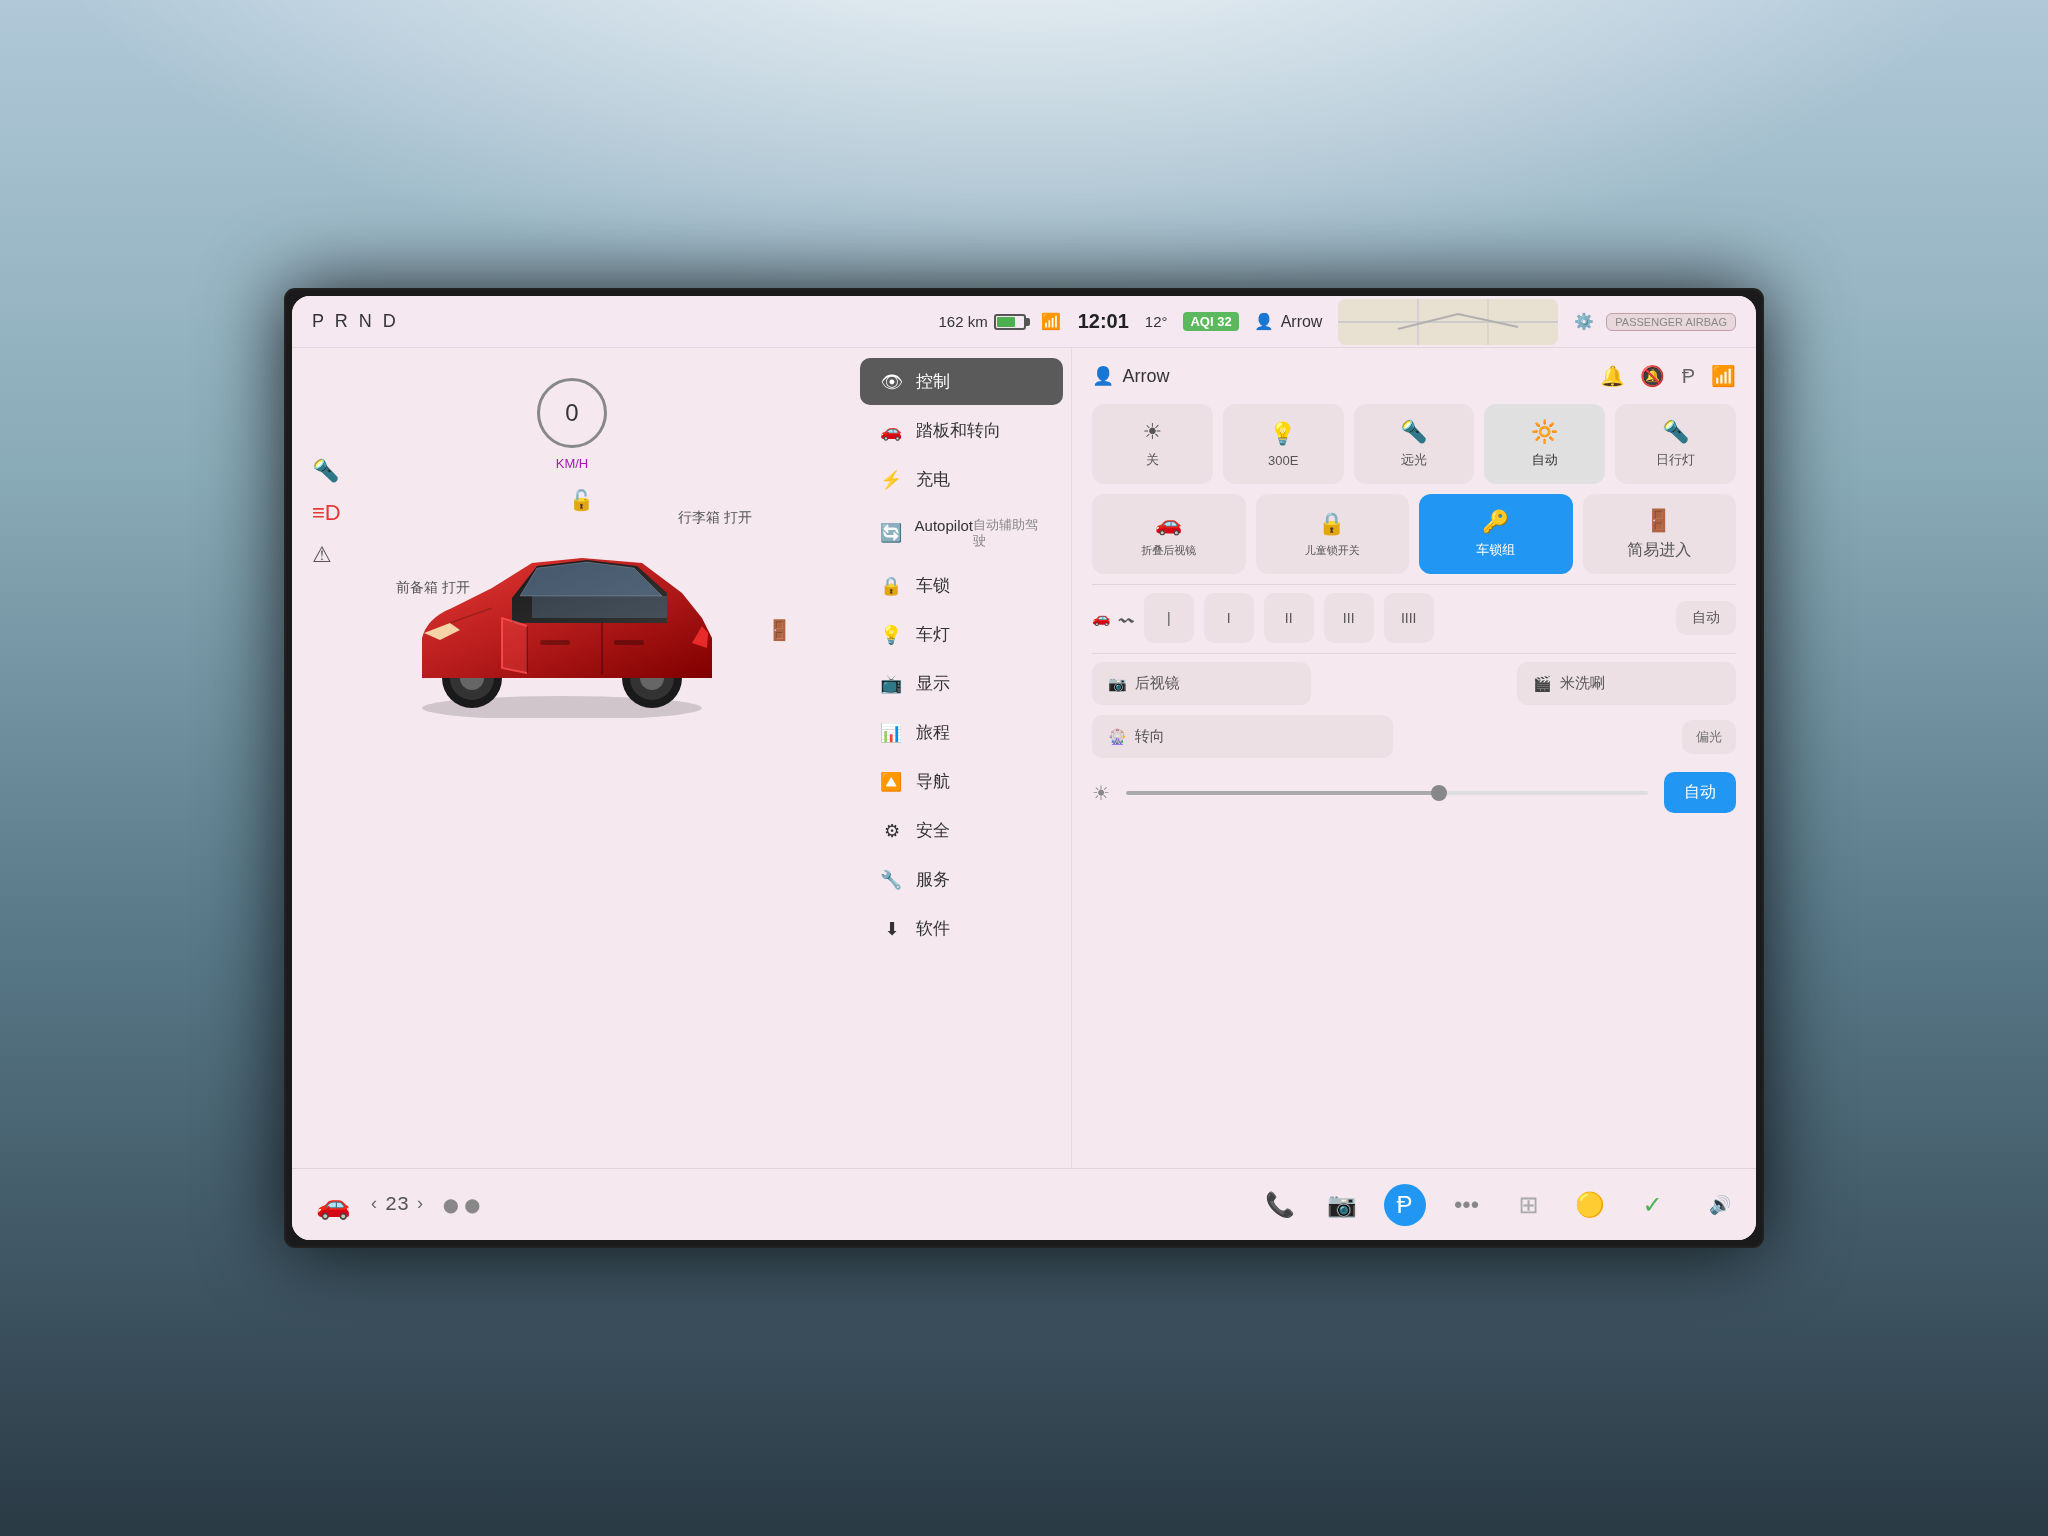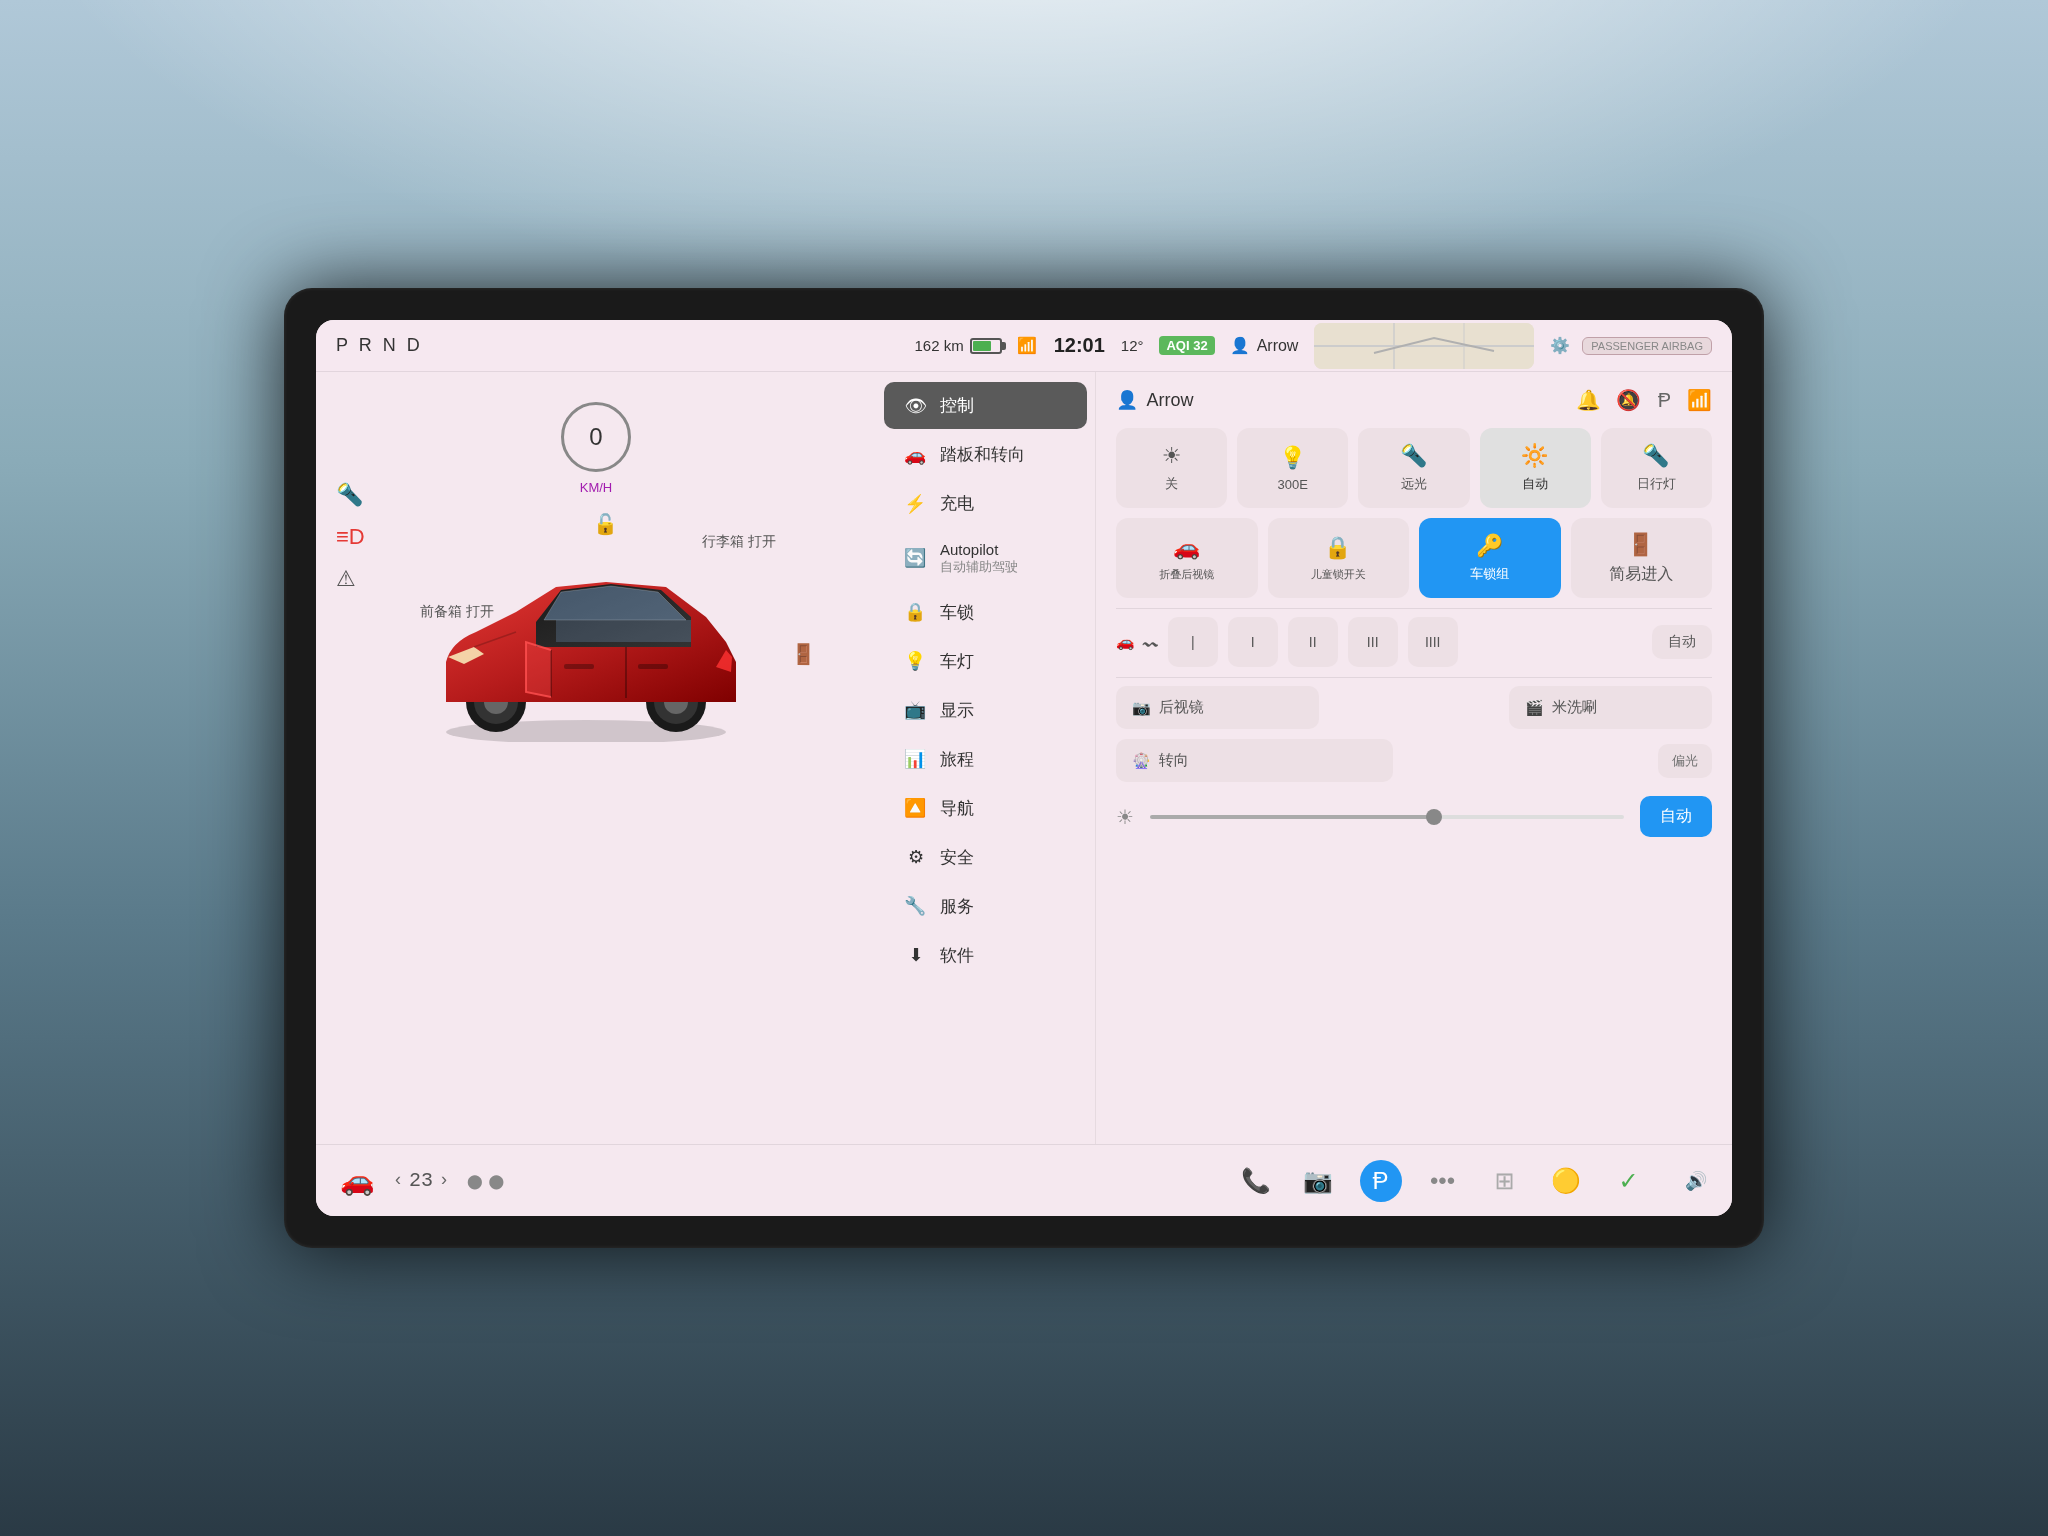--- a/index.html
+++ b/index.html
@@ -28,22 +28,22 @@
       top: 0; left: 0; right: 0; height: 300px;
       background: radial-gradient(ellipse at 50% -50%, rgba(255,255,255,0.9) 0%, transparent 70%);
     }
 
     .screen-container {
       position: relative;
       z-index: 10;
       width: 1480px;
       height: 960px;
       background: #1a1a1a;
-      border-radius: 28px;
-      padding: 32px;
+      border-radius: 11px;
+      padding: 8px;
       box-shadow: 0 0 80px rgba(0,0,0,0.8), inset 0 0 4px rgba(255,255,255,0.1);
     }
 
     .screen {
       width: 100%;
       height: 100%;
       background: #f5e8ef;
       border-radius: 18px;
       overflow: hidden;
       display: flex;
@@ -680,21 +680,21 @@
         <div class="menu-item">
           <span class="menu-icon">🚗</span>
           <span>踏板和转向</span>
         </div>
         <div class="menu-item">
           <span class="menu-icon">⚡</span>
           <span>充电</span>
         </div>
         <div class="menu-item">
           <span class="menu-icon">🔄</span>
-          <div style="display:flex;flex-direction:column;line-height:1.2;">
+          <div style="display:flex;flex-direction:row;line-height:1.2;">
             <span style="font-size:15px;">Autopilot</span>
             <span style="font-size:13px;color:#888;">自动辅助驾驶</span>
           </div>
         </div>
         <div class="menu-item">
           <span class="menu-icon">🔒</span>
           <span>车锁</span>
         </div>
         <div class="menu-item">
           <span class="menu-icon">💡</span>

